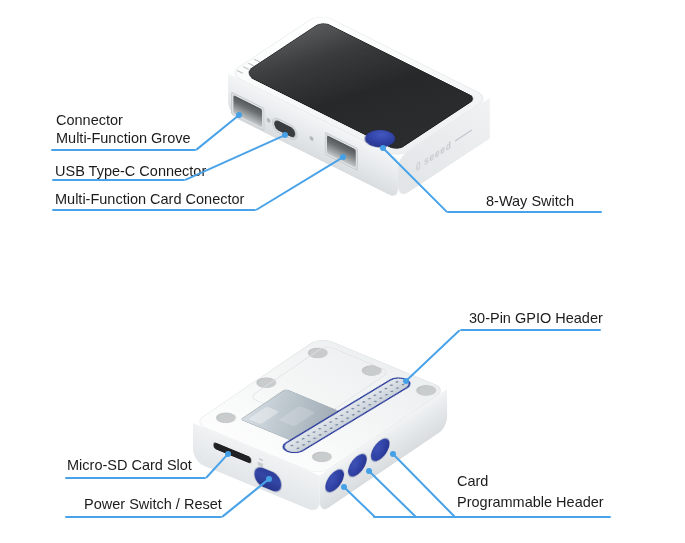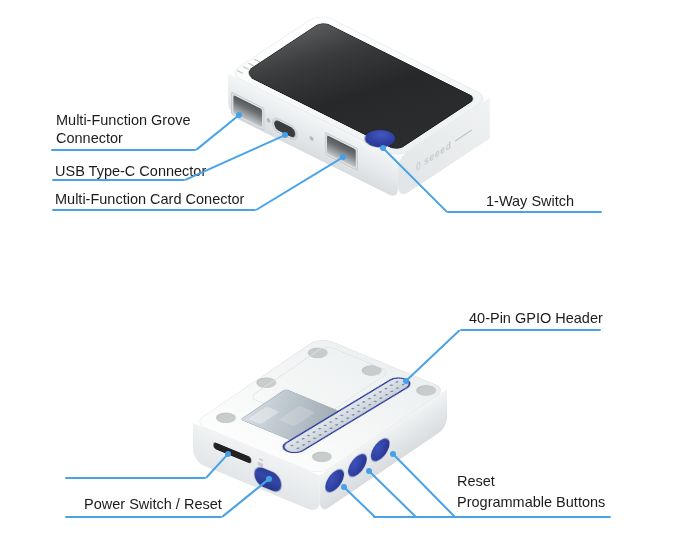--- a/index.html
+++ b/index.html
@@ -216,59 +216,60 @@
       <div class="pwr-switch"></div>
     </div>
     <div class="face fb-frontR">
       <div class="ubtn" style="left:9px"></div>
       <div class="ubtn" style="left:46px"></div>
       <div class="ubtn" style="left:83px"></div>
     </div>
   </div>
 
   <div class="cl-label" style="left:56px; top:111px">
+    <div>Connector</div>
     <div>Multi-Function Grove</div>
-    <div>Connector</div>
   </div>
   <div class="cl-h" style="left:51px; top:149px; width:145px"></div>
   <div class="cl-d" style="left:196px; top:149px; width:55px; transform:rotate(-39.1deg)"></div>
   <div class="cl-dot" style="left:236px; top:112px"></div>
 
   <div class="cl-label" style="left:55px; top:162px">USB Type-C Connector</div>
   <div class="cl-h" style="left:52px; top:179px; width:133px"></div>
   <div class="cl-d" style="left:185px; top:179px; width:110px; transform:rotate(-24.2deg)"></div>
   <div class="cl-dot" style="left:282px; top:132px"></div>
 
   <div class="cl-label" style="left:55px; top:190px">Multi-Function Card Conector</div>
   <div class="cl-h" style="left:52px; top:209px; width:204px"></div>
   <div class="cl-d" style="left:256px; top:209px; width:102px; transform:rotate(-31.3deg)"></div>
   <div class="cl-dot" style="left:340px; top:154px"></div>
 
-  <div class="cl-label" style="left:486px; top:192px">1-Way Switch</div>
+  <div class="cl-label" style="left:486px; top:192px">8-Way Switch</div>
   <div class="cl-h" style="left:447px; top:211px; width:155px"></div>
   <div class="cl-d" style="left:383px; top:147px; width:91px; transform:rotate(45deg)"></div>
   <div class="cl-dot" style="left:380px; top:145px"></div>
 
-  <div class="cl-label" style="left:469px; top:309px">40-Pin GPIO Header</div>
+  <div class="cl-label" style="left:469px; top:309px">30-Pin GPIO Header</div>
   <div class="cl-h" style="left:460px; top:329px; width:141px"></div>
   <div class="cl-d" style="left:406px; top:380px; width:74px; transform:rotate(-43.4deg)"></div>
   <div class="cl-dot" style="left:403px; top:378px"></div>
 
+  <div class="cl-label" style="left:67px; top:456px">Micro-SD Card Slot</div>
   <div class="cl-h" style="left:65px; top:477px; width:141px"></div>
   <div class="cl-d" style="left:206px; top:477px; width:33px; transform:rotate(-47.5deg)"></div>
   <div class="cl-dot" style="left:225px; top:451px"></div>
 
   <div class="cl-label" style="left:84px; top:495px">Power Switch / Reset</div>
   <div class="cl-h" style="left:65px; top:516px; width:157px"></div>
   <div class="cl-d" style="left:222px; top:516px; width:60px; transform:rotate(-39deg)"></div>
   <div class="cl-dot" style="left:266px; top:476px"></div>
 
   <div class="cl-label" style="left:457px; top:472px">
-    <div>Reset</div>
-    <div style="margin-top:3px">Programmable Buttons</div>
+    <div>Card</div>
+    <div style="margin-top:3px">Programmable Header</div>
   </div>
   <div class="cl-h" style="left:373px; top:516px; width:238px"></div>
   <div class="cl-d" style="left:344px; top:486px; width:43px; transform:rotate(44.1deg)"></div>
   <div class="cl-d" style="left:369px; top:470px; width:66px; transform:rotate(44.4deg)"></div>
   <div class="cl-d" style="left:393px; top:453px; width:88px; transform:rotate(45.5deg)"></div>
   <div class="cl-dot" style="left:341px; top:484px"></div>
   <div class="cl-dot" style="left:366px; top:468px"></div>
   <div class="cl-dot" style="left:390px; top:451px"></div>
 
 </div>

